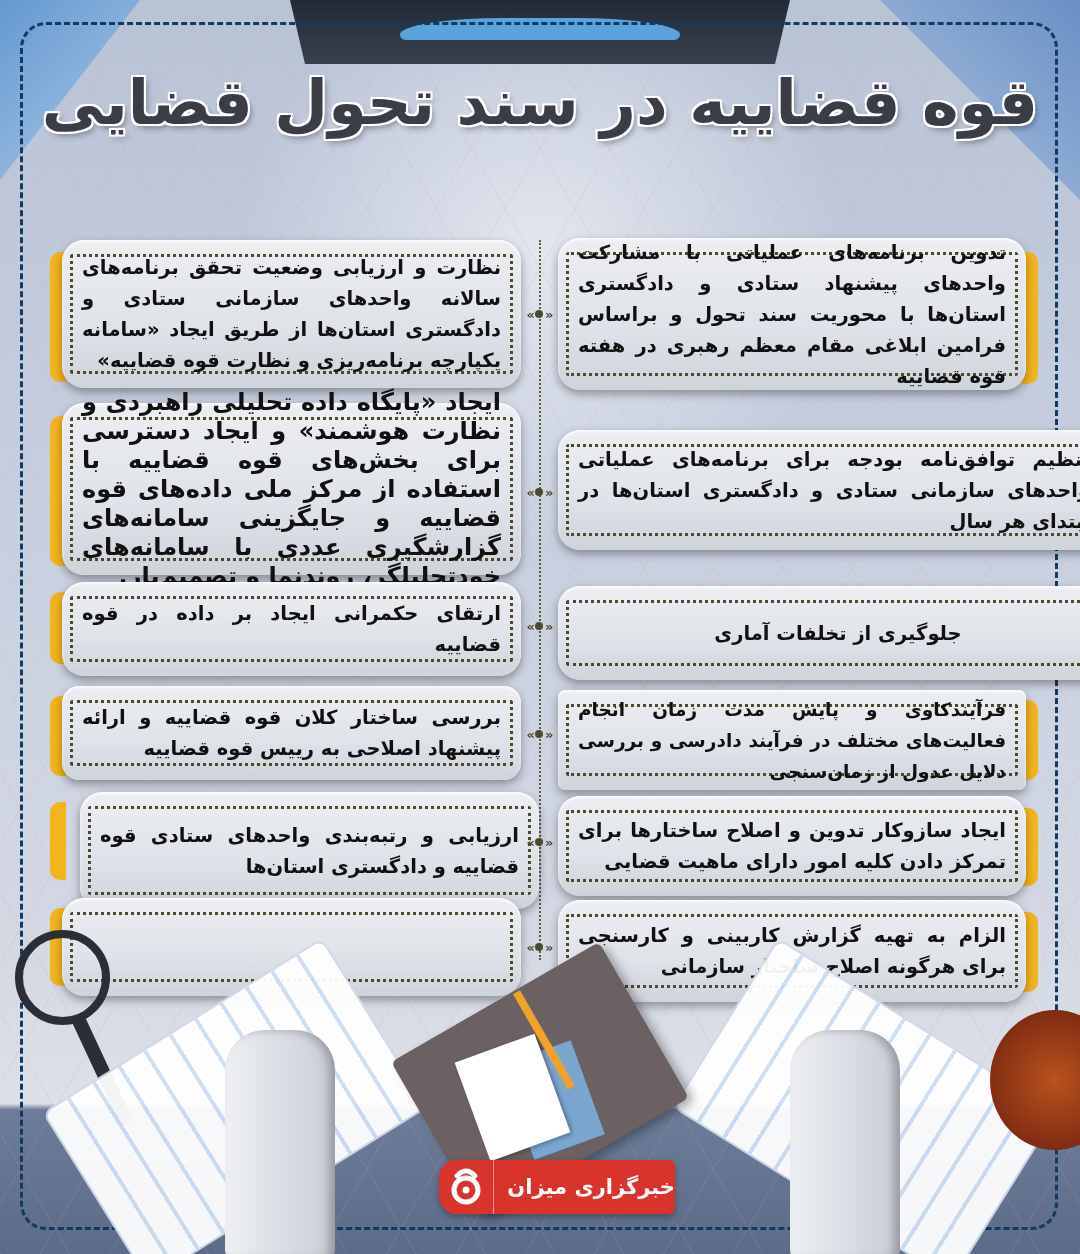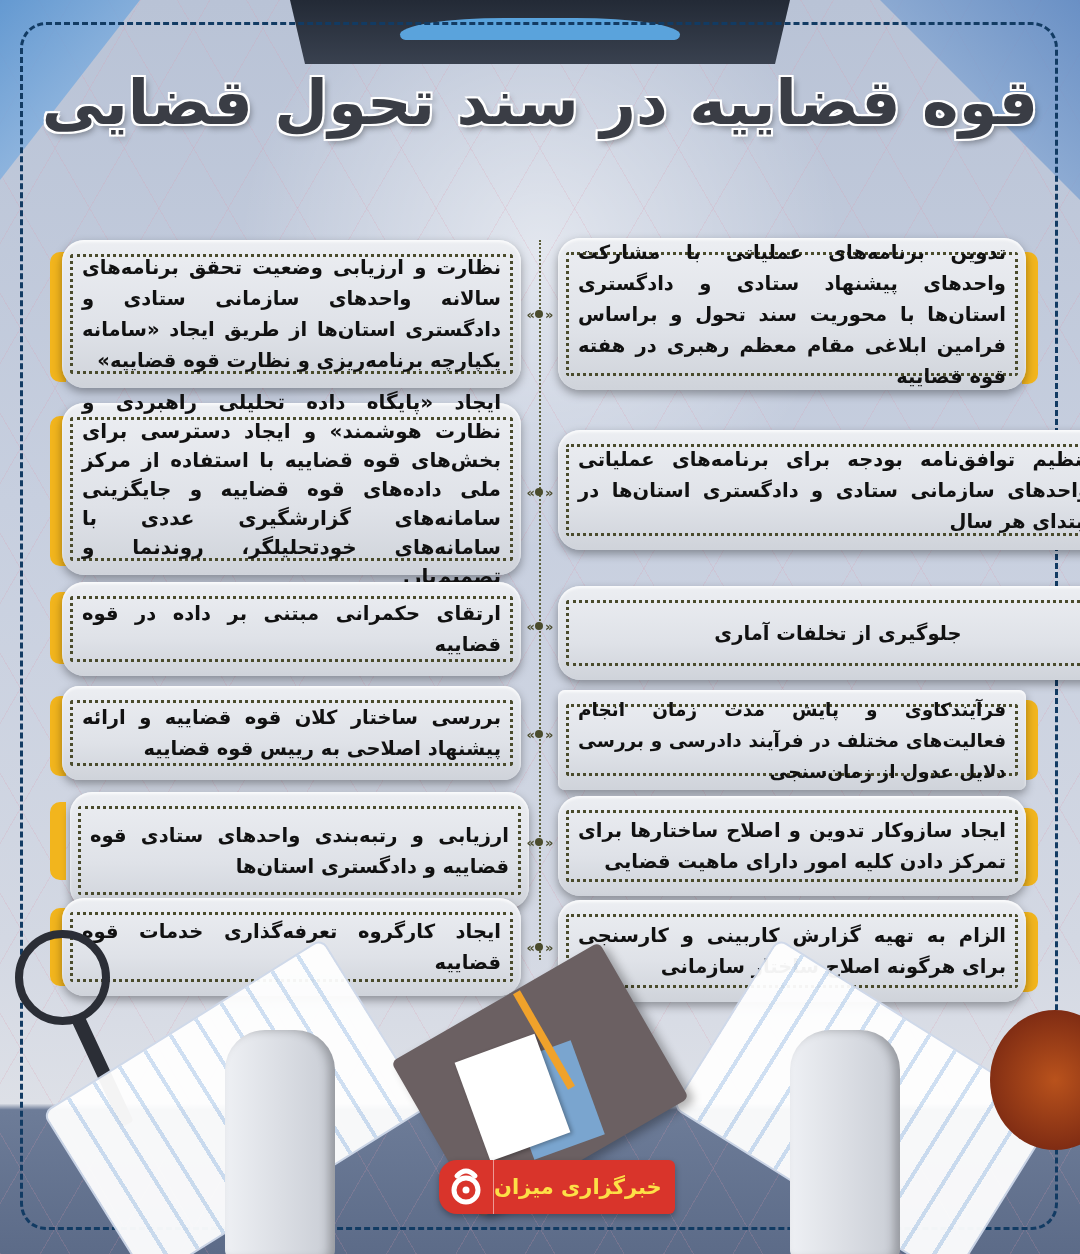--- a/index.html
+++ b/index.html
@@ -107,21 +107,21 @@
   .gavel { position: absolute; left: 990px; top: 1010px; width: 130px; height: 140px; border-radius: 50%; background: radial-gradient(circle,#b9521c,#6a1e10); }
   .magnifier { position: absolute; left: 15px; top: 930px; width: 95px; height: 95px; border-radius: 50%; border: 8px solid #2b2e36; }
   .magnifier-handle { position: absolute; left: 95px; top: 1010px; width: 14px; height: 120px; background: #2b2e36; transform: rotate(-25deg); border-radius: 4px; }
   .logo {
     position: absolute; left: 439px; top: 1160px; width: 236px; height: 54px;
     background: #d9342b; border-radius: 18px 6px 6px 18px;
     display: flex; align-items: center; direction: rtl;
     box-shadow: 0 3px 6px rgba(0,0,0,0.3);
   }
   .logo .name {
-    flex: 1; text-align: left; color: #fde047;
+    flex: 1; text-align: right; color: #ffffff;
     font-family: "DejaVu Sans", sans-serif; font-weight: bold; font-size: 21px;
   }
   .logo .sep { width: 1px; height: 54px; background: rgba(255,255,255,0.5); }
   .logo .mark {
     width: 54px; height: 54px; display: flex; align-items: center; justify-content: center;
   }
 </style>
 </head>
 <body>
 
@@ -153,33 +153,33 @@
 <div class="connector" style="left:522px; top:307px;">«<span class="dot"></span>»</div>
 
 <div class="tab right" style="left:1022px; top:440px; height:100px;"></div>
 <div class="card" style="left:558px; top:430px; width:552px; height:120px;">
   <div class="inner"></div>
   <div class="txt">تنظیم توافق‌نامه بودجه برای برنامه‌های عملیاتی واحدهای سازمانی ستادی و دادگستری استان‌ها در ابتدای هر سال</div>
 </div>
 <div class="tab left" style="left:50px; top:416px; height:150px;"></div>
 <div class="card" style="left:62px; top:403px; width:459px; height:172px;">
   <div class="inner"></div>
-  <div class="txt" style="font-size:20px; line-height:29px;">ایجاد «پایگاه داده تحلیلی راهبردی و نظارت هوشمند» و ایجاد دسترسی برای بخش‌های قوه قضاییه با استفاده از مرکز ملی داده‌های قوه قضاییه و جایگزینی سامانه‌های گزارشگیری عددی با سامانه‌های خودتحلیلگر، روندنما و تصمیم‌یار.</div>
+  <div class="txt" style="font-size:24px; line-height:29px;">ایجاد «پایگاه داده تحلیلی راهبردی و نظارت هوشمند» و ایجاد دسترسی برای بخش‌های قوه قضاییه با استفاده از مرکز ملی داده‌های قوه قضاییه و جایگزینی سامانه‌های گزارشگیری عددی با سامانه‌های خودتحلیلگر، روندنما و تصمیم‌یار.</div>
 </div>
 <div class="connector" style="left:522px; top:485px;">«<span class="dot"></span>»</div>
 
 <div class="tab right" style="left:1022px; top:596px; height:72px;"></div>
 <div class="card center" style="left:558px; top:586px; width:560px; height:94px;">
   <div class="inner"></div>
   <div class="txt">جلوگیری از تخلفات آماری</div>
 </div>
 <div class="tab left" style="left:50px; top:592px; height:72px;"></div>
 <div class="card" style="left:62px; top:582px; width:459px; height:94px;">
   <div class="inner"></div>
-  <div class="txt">ارتقای حکمرانی مبتنی بر داده در قوه قضاییه</div>
+  <div class="txt">ارتقای حکمرانی ایجاد بر داده در قوه قضاییه</div>
 </div>
 <div class="connector" style="left:522px; top:619px;">«<span class="dot"></span>»</div>
 
 <div class="tab right" style="left:1022px; top:700px; height:80px;"></div>
 <div class="card" style="left:558px; top:690px; width:468px; height:100px;border-radius:7px;">
   <div class="inner"></div>
   <div class="txt" style="font-size:18.5px;">فرآیندکاوی و پایش مدت زمان انجام فعالیت‌های مختلف در فرآیند دادرسی و بررسی دلایل عدول از زمان‌سنجی</div>
 </div>
 <div class="tab left" style="left:50px; top:696px; height:80px;"></div>
 <div class="card" style="left:62px; top:686px; width:459px; height:94px;border-radius:17px;">
@@ -187,35 +187,34 @@
   <div class="txt">بررسی ساختار کلان قوه قضاییه و ارائه پیشنهاد اصلاحی به رییس قوه قضاییه</div>
 </div>
 <div class="connector" style="left:522px; top:727px;">«<span class="dot"></span>»</div>
 
 <div class="tab right" style="left:1022px; top:808px; height:78px;"></div>
 <div class="card" style="left:558px; top:796px; width:468px; height:100px;">
   <div class="inner"></div>
   <div class="txt">ایجاد سازوکار تدوین و اصلاح ساختارها برای تمرکز دادن کلیه امور دارای ماهیت قضایی</div>
 </div>
 <div class="tab left" style="left:50px; top:802px; height:78px;"></div>
-<div class="card" style="left:70px; top:792px; width:459px; height:117px;">
+<div class="card" style="left:80px; top:792px; width:459px; height:117px;">
   <div class="inner"></div>
   <div class="txt">ارزیابی و رتبه‌بندی واحدهای ستادی قوه قضاییه و دادگستری استان‌ها</div>
 </div>
 <div class="connector" style="left:522px; top:835px;">«<span class="dot"></span>»</div>
 
 <div class="tab right" style="left:1022px; top:912px; height:80px;"></div>
 <div class="card" style="left:558px; top:900px; width:468px; height:102px;">
   <div class="inner"></div>
   <div class="txt">الزام به تهیه گزارش کاربینی و کارسنجی برای هرگونه اصلاح ساختار سازمانی</div>
 </div>
 <div class="tab left" style="left:50px; top:908px; height:78px;"></div>
 <div class="card" style="left:62px; top:898px; width:459px; height:98px;">
   <div class="inner"></div>
-  <div class="txt">ایجاد کارگروه تعرفه‌گذاری خدمات قوه قضاییه</div>
 </div>
 <div class="connector" style="left:522px; top:940px;">«<span class="dot"></span>»</div>
 
 <div class="magnifier"></div>
 <div class="magnifier-handle"></div>
 <div class="kb left"></div>
 <div class="kb right"></div>
 <div class="book"></div>
 <div class="paper2"></div>
 <div class="paper"></div>

